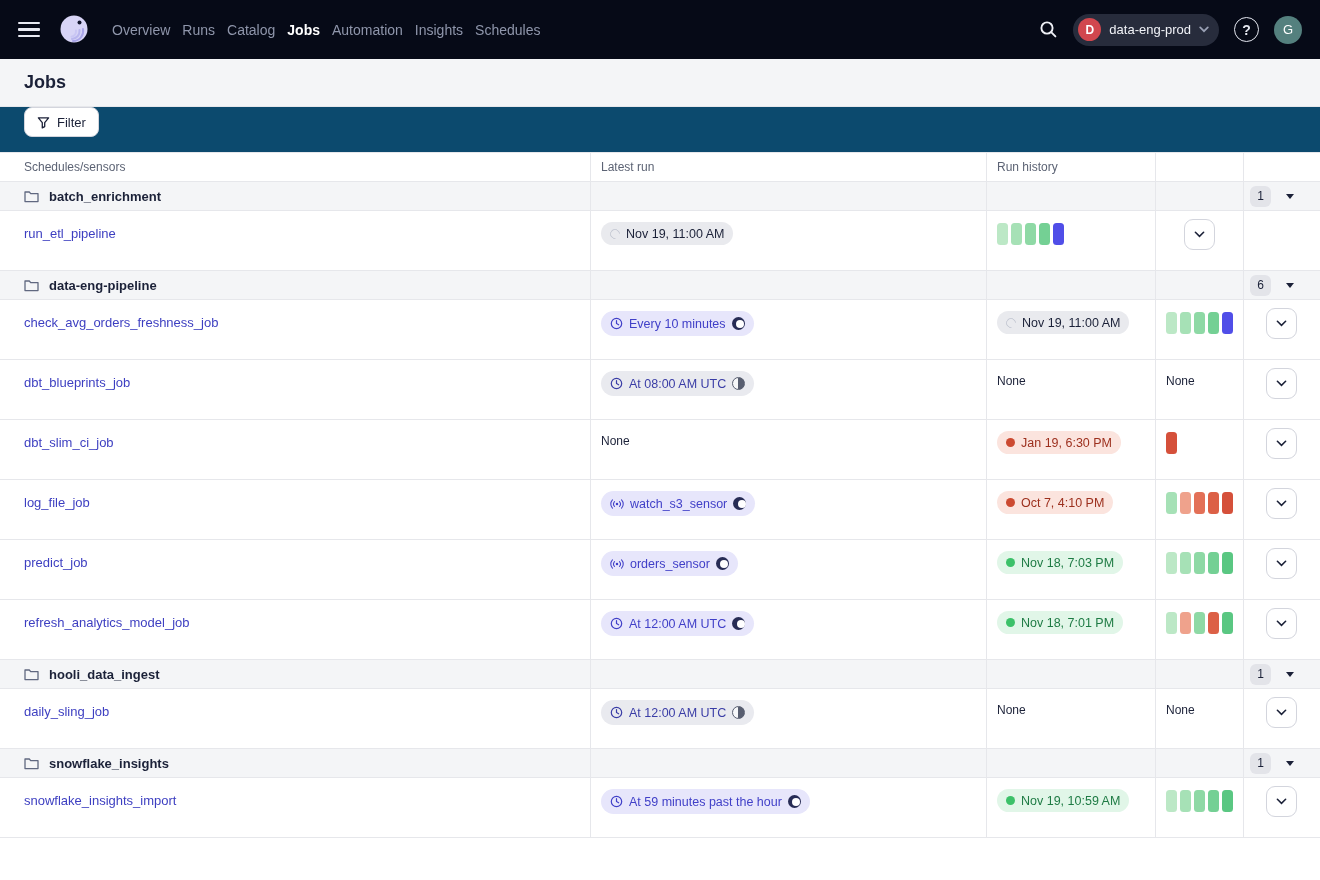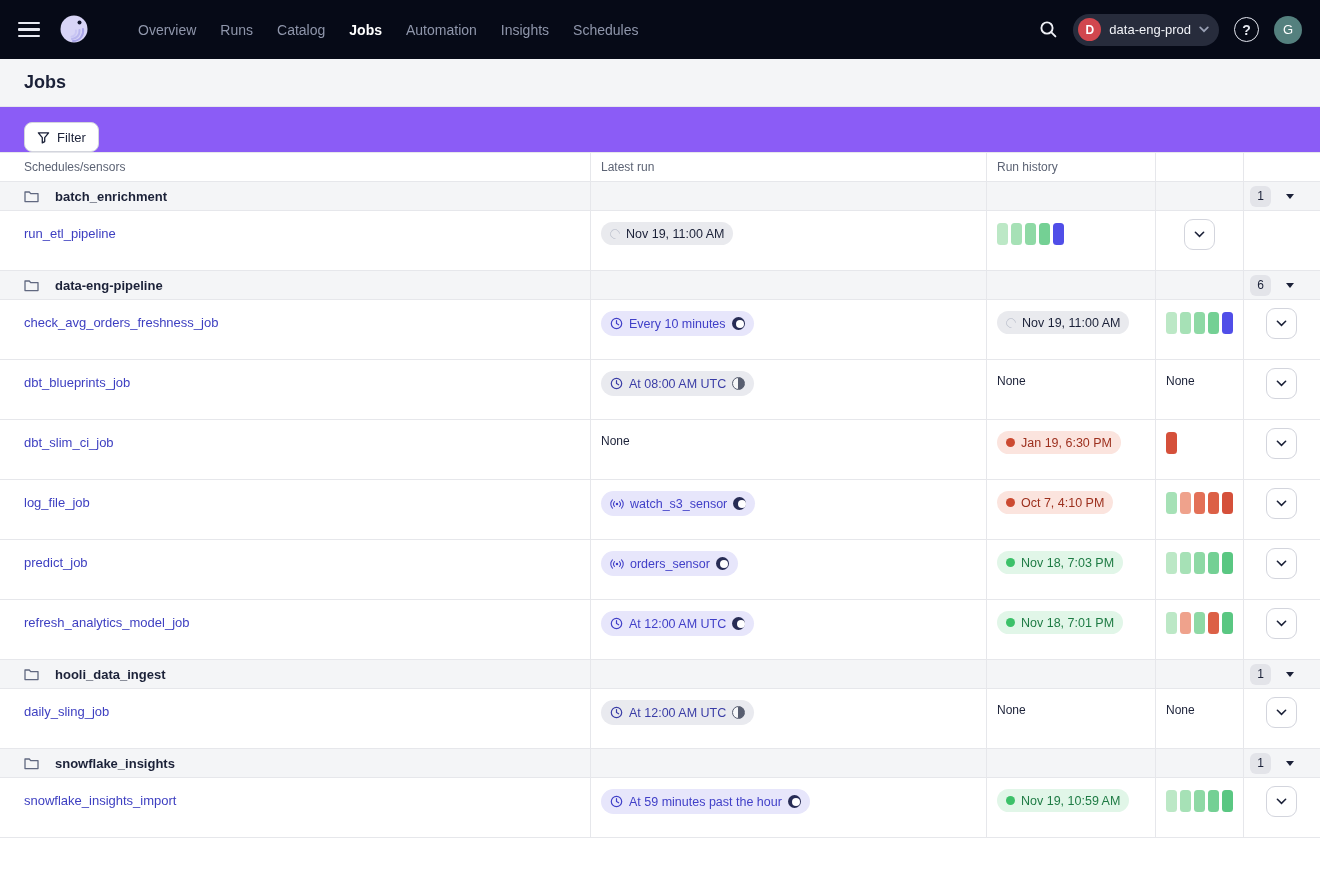--- a/index.html
+++ b/index.html
@@ -4,47 +4,47 @@
 <style>
   * { margin:0; padding:0; box-sizing:border-box; }
   html,body { width:1320px; height:880px; overflow:hidden; background:#fff;
     font-family:"Liberation Sans","DejaVu Sans",sans-serif; color:var(--text-primary,#1b2138); }
 
   
   .topnav { height:59px; background:var(--nav-bg,#060a17); display:flex; align-items:center; padding:0 18px; }
   .hamburger { width:22px; height:15px; display:flex; flex-direction:column; justify-content:space-between; cursor:pointer; background:none; border:none; margin-right:16px; }
   .hamburger span { height:2.2px; background:#e8eaf2; border-radius:1px; }
   .logo { width:36px; height:36px; margin-right:20px; }
-  .nav-links { display:flex; align-items:flex-end; gap:24px;margin-left:26px; }
+  .nav-links { display:flex; align-items:flex-end; gap:12px; }
   .nav-link { font-size:14px; color:var(--nav-text,#8f96ab); text-decoration:none; cursor:pointer; }
   .nav-link.active { color:#ffffff; font-weight:600; }
   .nav-right { margin-left:auto; display:flex; align-items:center; gap:15px; }
   .icon-btn { background:none; border:none; cursor:pointer; display:flex; align-items:center; justify-content:center; }
   .deploy-pill { display:flex; align-items:center; gap:8px; background:#272c3c; border:none; border-radius:17px; height:32px; padding:0 10px 0 5px; cursor:pointer; }
   .deploy-badge { width:23px; height:23px; border-radius:50%; background:var(--deployment-badge,#d1474e); color:#fff; font-size:12px; font-weight:700; display:flex; align-items:center; justify-content:center; }
   .deploy-label { color:#f1f3f8; font-size:13px; font-weight:500; }
   .help-btn { width:25px; height:25px; border-radius:50%; border:1.8px solid #e4e7f0; color:#e4e7f0; font-size:14px; font-weight:700; background:none; cursor:pointer; display:flex; align-items:center; justify-content:center; }
   .avatar { width:28px; height:28px; border-radius:50%; background:var(--avatar-bg,#54807e); color:#fff; font-size:13px; font-weight:500; display:flex; align-items:center; justify-content:center; cursor:pointer; }
 
   
   .title-bar { height:48px; background:var(--row-alt-bg,#f4f5f7); border-bottom:1px solid var(--border,#e6e7eb); display:flex; align-items:center; padding:0 24px; }
   .title-bar h1 { font-size:18px; font-weight:600; color:var(--text-primary,#1b2138); }
-  .filter-bar { height:46px; background:#8b5cf6; border-bottom:1px solid var(--border,#e6e7eb); display:flex; align-items:flex-end; padding:0 24px; }
+  .filter-bar { height:46px; background:#0c4a6e; border-bottom:1px solid var(--border,#e6e7eb); display:flex; align-items:flex-start; padding:0 24px; }
   .filter-btn { display:flex; align-items:center; gap:7px; height:30px; padding:0 12px; background:#fff; border:1px solid #d3d5dd; border-radius:8px; font-size:13px; color:var(--text-primary,#1b2138); cursor:pointer; font-family:inherit; }
 
   
   .table { position:relative; }
   .v-line { position:absolute; top:0; bottom:0; width:1px; background:var(--border,#e6e7eb); z-index:3; pointer-events:none; }
   .thead { display:grid; grid-template-columns:590px 396px 169px 88px 77px; height:29px; align-items:center; border-bottom:1px solid var(--border,#e6e7eb); }
   .th { font-size:12px; color:var(--text-secondary,#5c6374); }
   .th:first-child { padding-left:24px; }
   .th { padding-left:11px; }
 
   .group-row { height:29px; background:var(--row-alt-bg,#f4f5f7); border-bottom:1px solid var(--border,#e6e7eb); display:flex; align-items:center; padding:0 26px 0 24px; position:relative; z-index:2; }
-  .group-name { font-size:13px; font-weight:600; color:var(--text-primary,#1b2138); margin-left:16px; }
+  .group-name { font-size:13px; font-weight:600; color:var(--text-primary,#1b2138); margin-left:10px; }
   .group-right { margin-left:auto; display:flex; align-items:center; gap:15px; }
   .count-badge { min-width:21px; height:21px; padding:0 5px; border-radius:6px; background:#e3e4e9; font-size:12px; color:var(--text-primary,#1b2138); display:flex; align-items:center; justify-content:center; }
   .caret { width:0; height:0; border-left:4.5px solid transparent; border-right:4.5px solid transparent; border-top:5.5px solid #1b2138; cursor:pointer; }
 
   .job-row { display:grid; grid-template-columns:590px 396px 169px 88px 77px; height:60px; border-bottom:1px solid var(--border,#e6e7eb); background:#fff; }
   .cell { padding-top:11px; }
   .name-cell { padding-left:24px; padding-top:13px; }
   .job-link { font-size:13px; color:var(--link,#3d3fc1); text-decoration:none; cursor:pointer; }
   .sched-cell, .run-cell, .hist-cell { padding-left:11px; }
   .none-text { font-size:12px; color:var(--text-primary,#1b2138); padding-top:2px; display:inline-block; }

